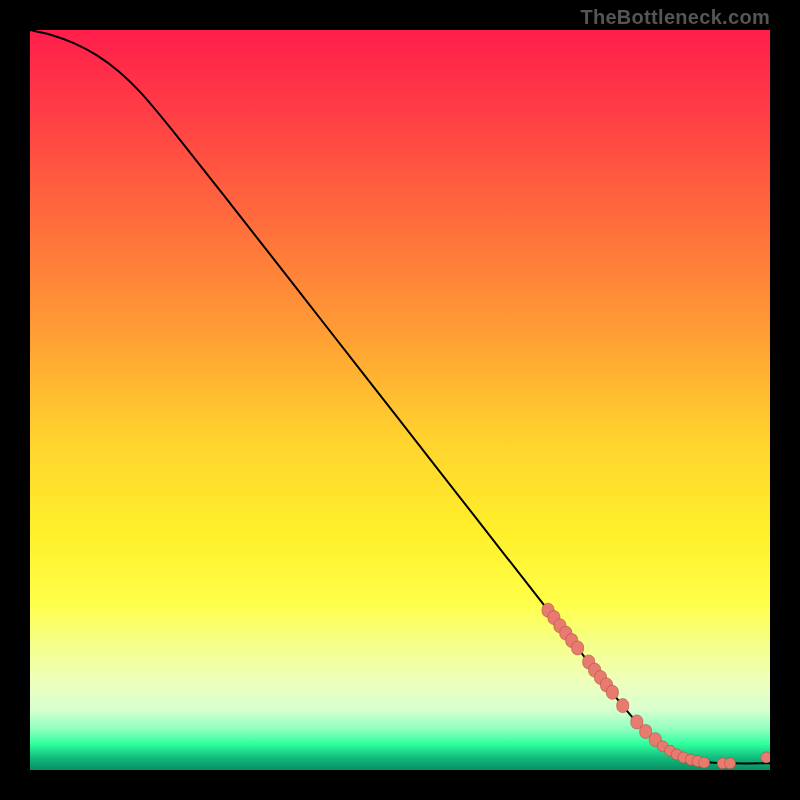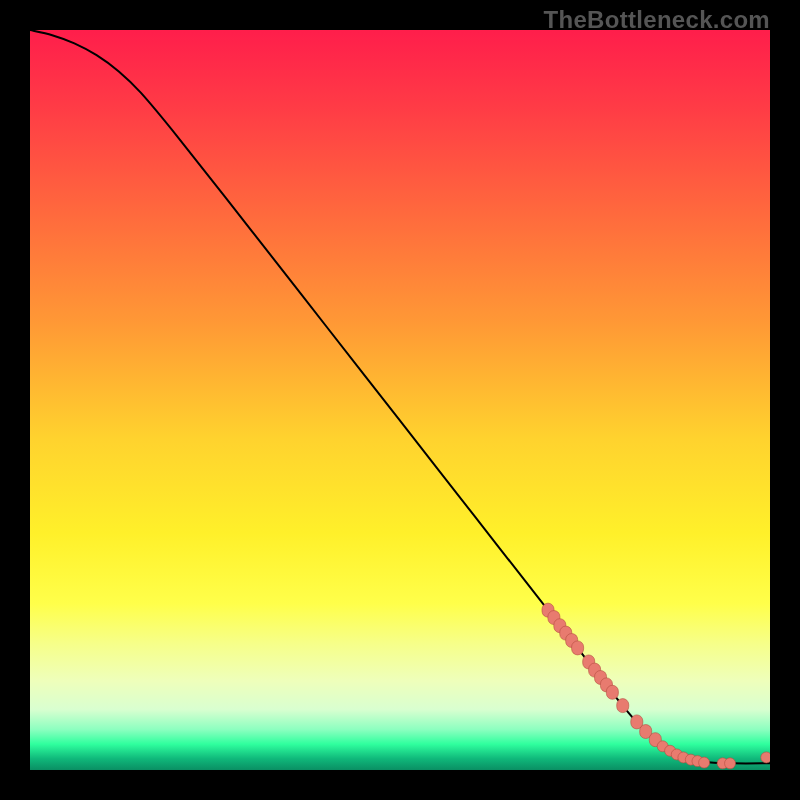--- a/index.html
+++ b/index.html
@@ -35,21 +35,21 @@
     left: 0; top: 0;
     width: 740px;
     height: 740px;
     pointer-events: none;
   }
   .watermark {
     position: absolute;
     top: 6px;
     right: 30px;
     color: #555;
-    font-size: 24px;
+    font-size: 20px;
     font-weight: 600;
     letter-spacing: 0.3px;
     user-select: none;
   }
 </style>
 </head>
 <body>
 
 <div class="frame">
 

